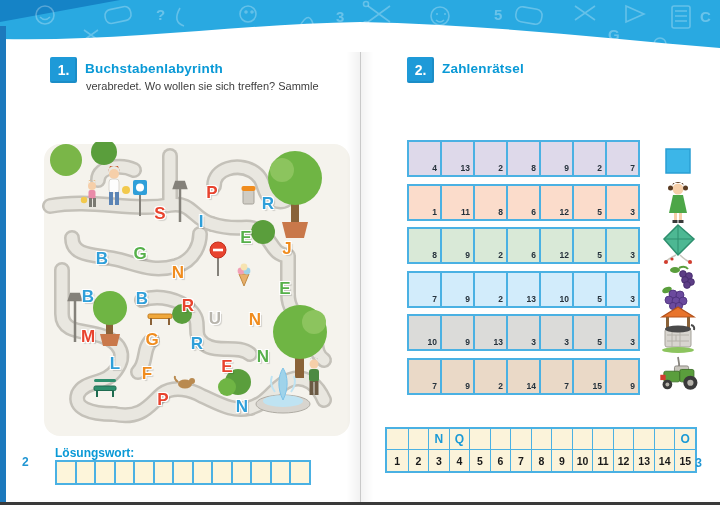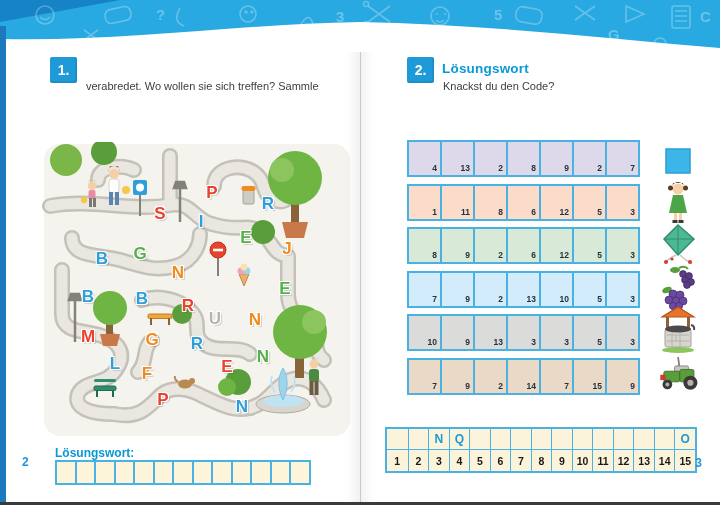--- a/index.html
+++ b/index.html
@@ -90,20 +90,21 @@
         <text x="608" y="40">G</text>
         <text x="700" y="22">C</text>
         <text x="262" y="40">S</text>
       </g>
   </svg>
 
   <div class="left-edge"></div>
 
   <div class="page" id="page-left">
     <div class="badge" style="left:44px;top:57px">1.</div>
+    <div class="title" style="left:79px;top:61px">Buchstabenlabyrinth</div>
     <div class="para" style="left:80px;top:78px;width:275px" id="left-instructions">
         <div>verabredet. Wo wollen sie sich treffen? Sammle</div>
       </div>
 
     <div class="maze-wrap">
       <svg width="312" height="298" viewBox="0 0 312 298">
         <rect x="2" y="2" width="306" height="292" rx="16" fill="#f5f3ed"></rect>
         <g fill="none" stroke-linecap="round" stroke-linejoin="round">
           <g stroke="#c4c1b9" stroke-width="16">
             <path d="M8,64 C50,56 90,70 128,63 C150,59 152,78 170,82"></path>
@@ -264,23 +265,22 @@
         <div class="sol-cell"></div>
         <div class="sol-cell"></div>
         <div class="sol-cell"></div>
         <div class="sol-cell"></div>
       </div>
     <div class="page-num" style="left:16px;top:455px">2</div>
   </div>
 
   <div class="page" id="page-right">
     <div class="badge" style="left:47px;top:57px">2.</div>
-    <div class="title" style="left:82px;top:61px">Lösungswort</div>
+    <div class="title" style="left:82px;top:61px">Zahlenrätsel</div>
     <div class="para" style="left:83px;top:78px;width:250px" id="right-instructions">
-        <div>Knackst du den Code?</div>
       </div>
 
     <div id="rows-container">
         <div class="num-row" style="left: 47px; top: 140px;">
           <div class="num-cell" style="background: rgb(222, 217, 234);">
             <span>4</span>
           </div>
           <div class="num-cell" style="background: rgb(222, 217, 234);">
             <span>13</span>
           </div>

